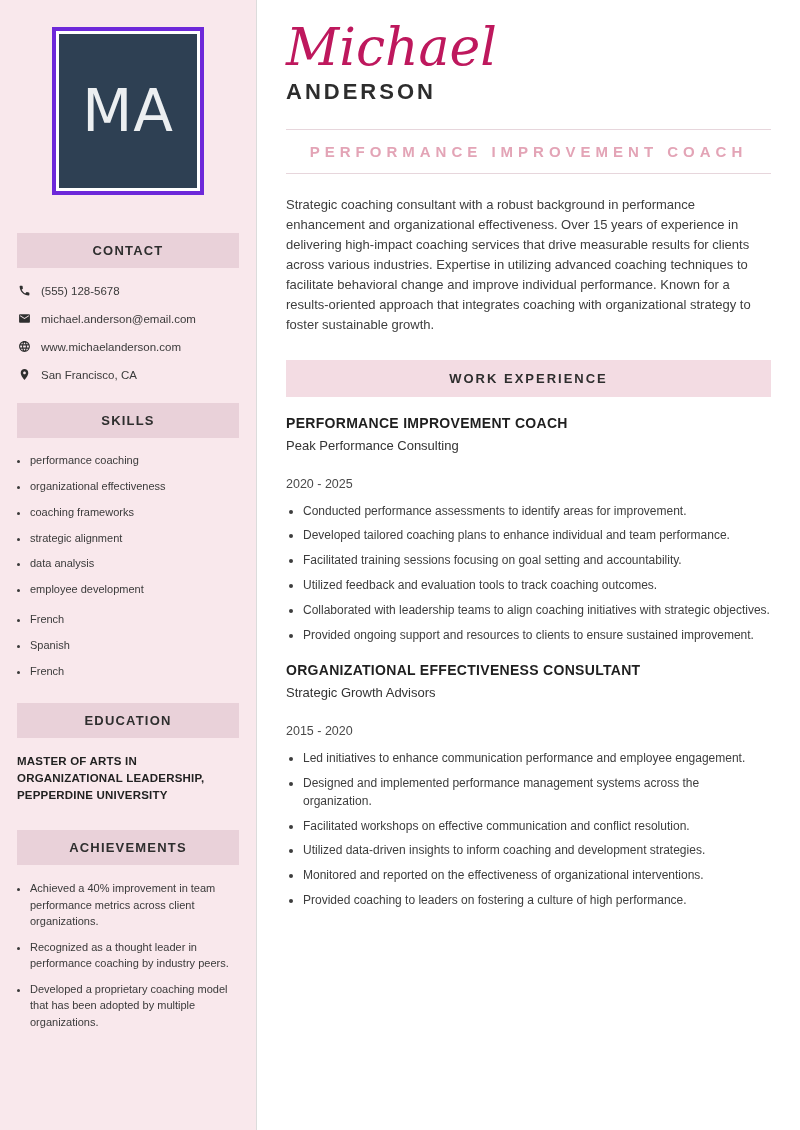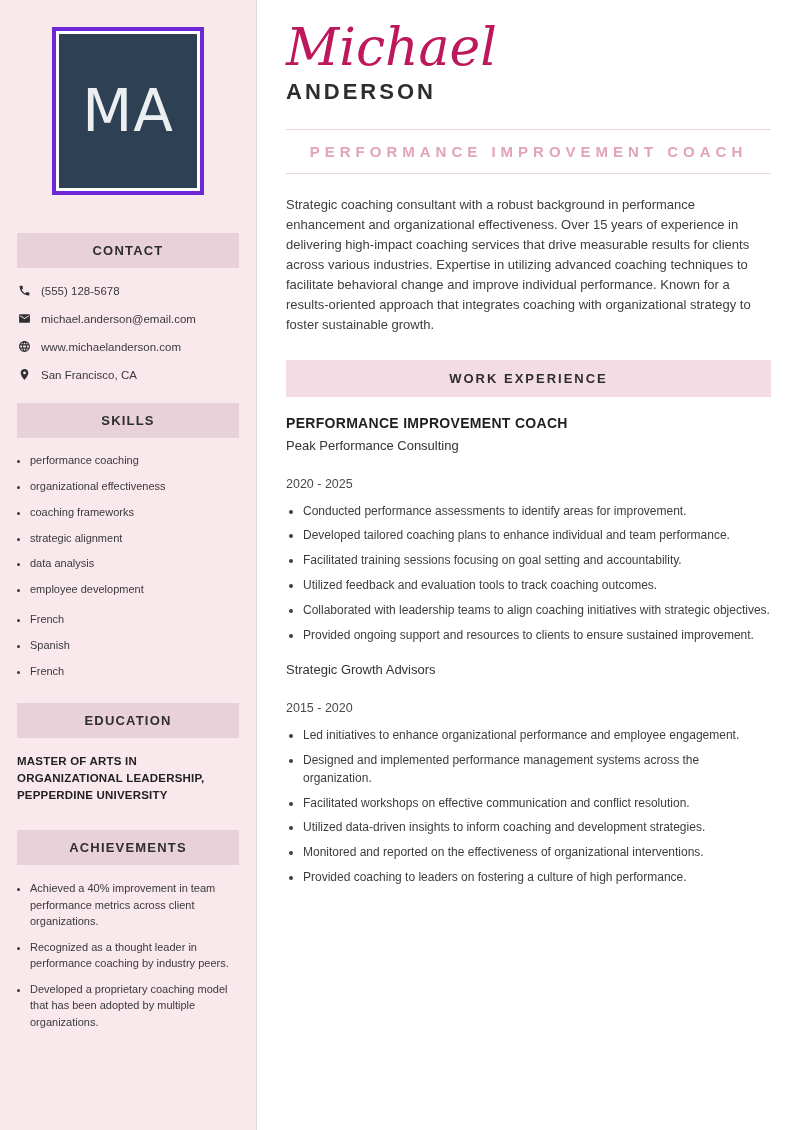--- a/index.html
+++ b/index.html
@@ -151,24 +151,25 @@
         <li>Conducted performance assessments to identify areas for improvement.</li>
         <li>Developed tailored coaching plans to enhance individual and team performance.</li>
         <li>Facilitated training sessions focusing on goal setting and accountability.</li>
         <li>Utilized feedback and evaluation tools to track coaching outcomes.</li>
         <li>Collaborated with leadership teams to align coaching initiatives with strategic objectives.</li>
         <li>Provided ongoing support and resources to clients to ensure sustained improvement.</li>
       </ul>
     </article>
 
     <article class="job">
+      <h3 class="job-title">ORGANIZATIONAL EFFECTIVENESS CONSULTANT</h3>
       <div class="job-company">Strategic Growth Advisors</div>
       <div class="job-dates">2015 - 2020</div>
       <ul class="job-bullets">
-        <li>Led initiatives to enhance organizational performance and employee engagement.</li>
+        <li>Led initiatives to enhance communication performance and employee engagement.</li>
         <li>Designed and implemented performance management systems across the organization.</li>
         <li>Facilitated workshops on effective communication and conflict resolution.</li>
         <li>Utilized data-driven insights to inform coaching and development strategies.</li>
         <li>Monitored and reported on the effectiveness of organizational interventions.</li>
         <li>Provided coaching to leaders on fostering a culture of high performance.</li>
       </ul>
     </article>
 
   </main>
 </div>

